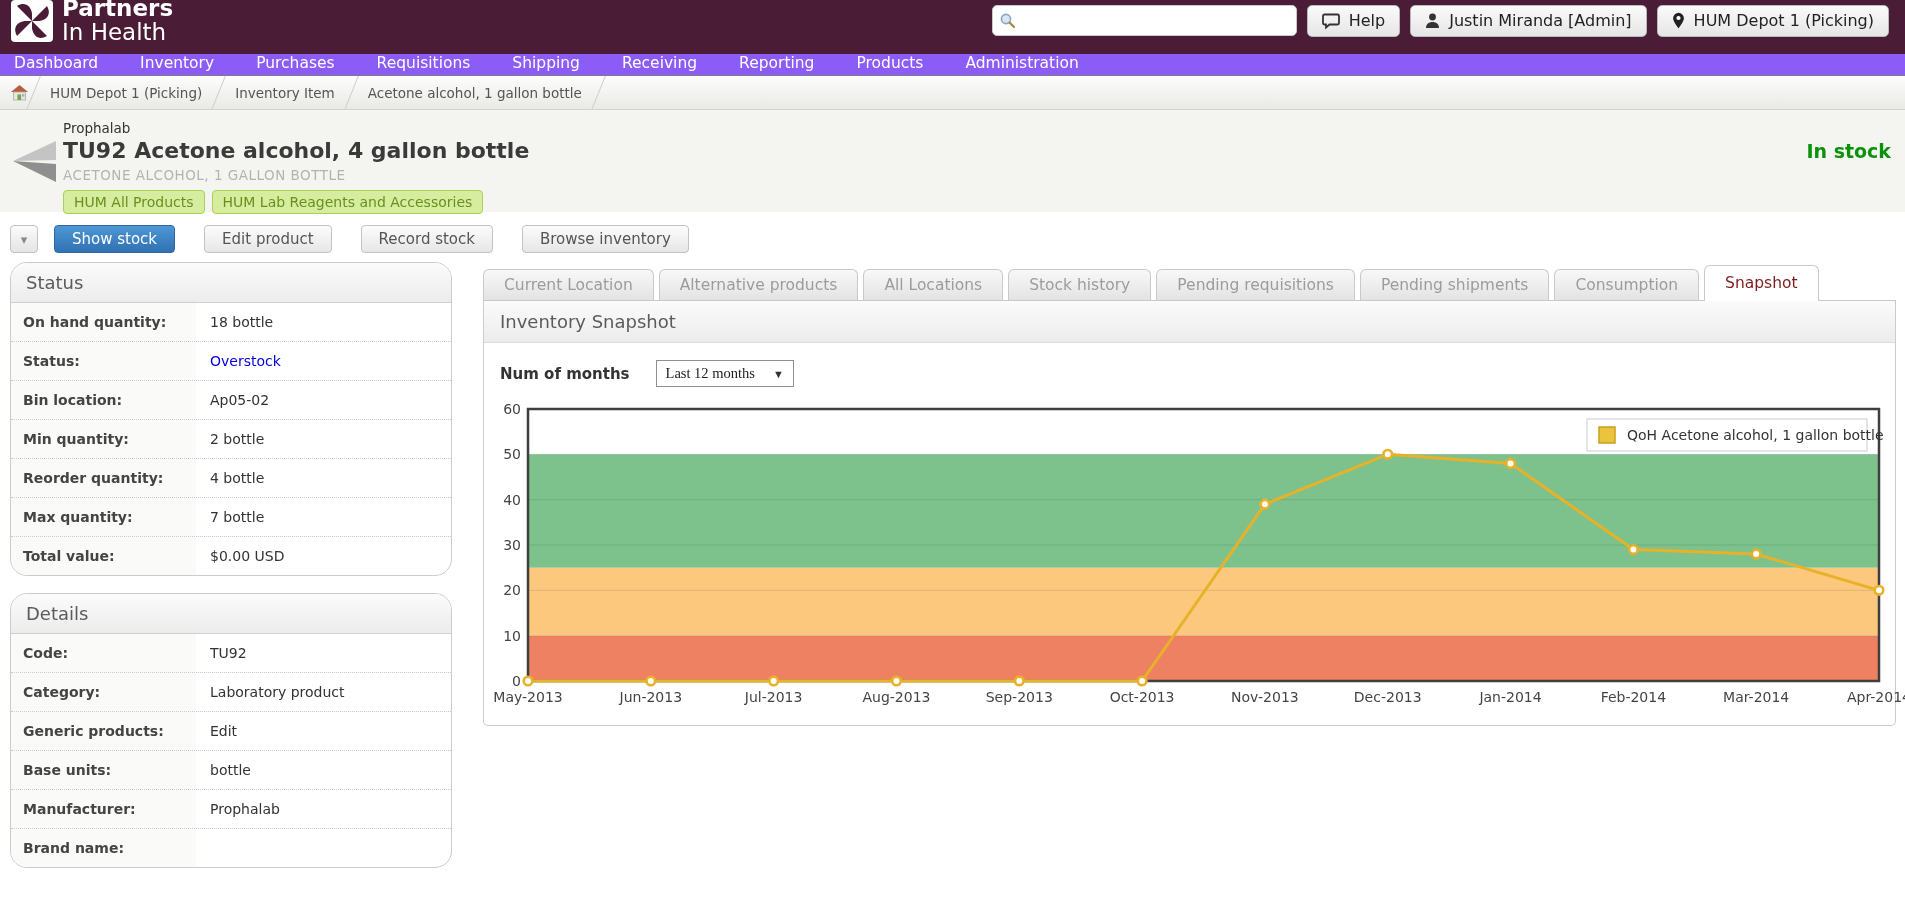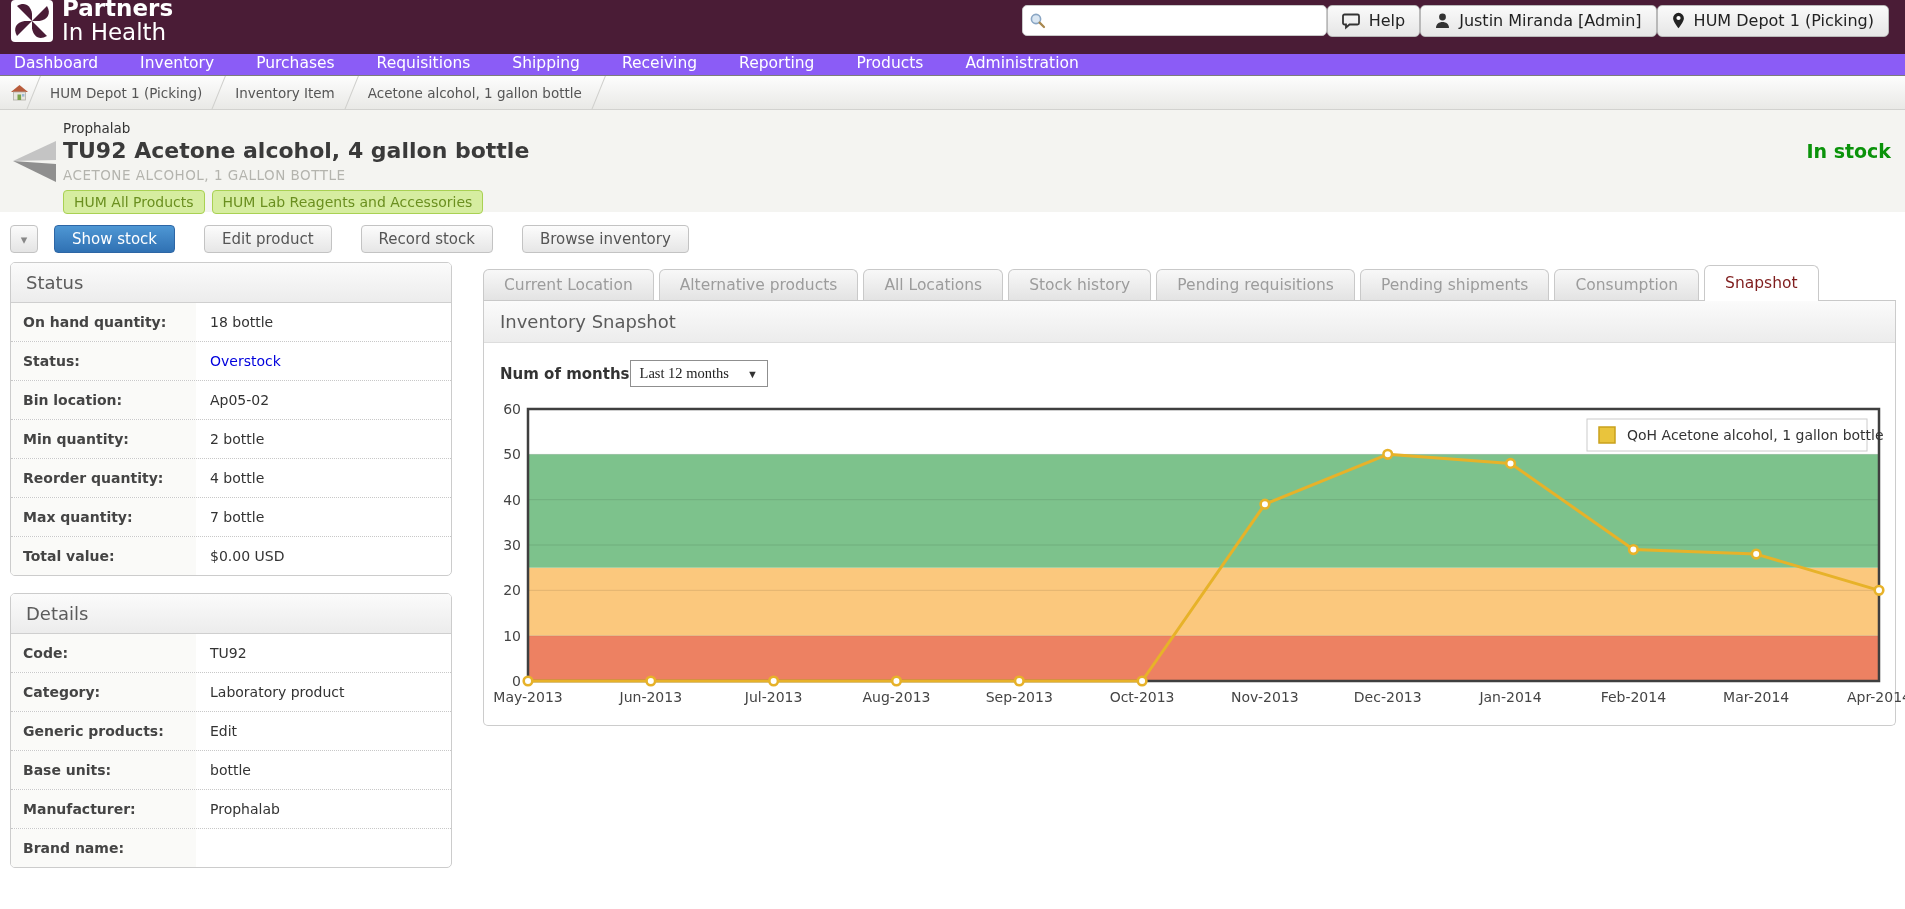--- a/index.html
+++ b/index.html
@@ -4,21 +4,21 @@
 <style>
   * { box-sizing: border-box; margin: 0; padding: 0; }
   html,body { width:1905px; height:909px; overflow:hidden; background:#fff;
     font-family:"DejaVu Sans","Liberation Sans",sans-serif; }
 
   
   .topbar { height:54px; background:#4a1c36; display:flex; align-items:center; padding:0 16px 13px 10px; }
   .logo { display:flex; align-items:center; gap:8px; }
   .brandtext { color:#fff; line-height:1.02; font-size:23px; }
   .brandtext .b1 { font-weight:bold; }
-  .topbar-right { margin-left:auto; display:flex; align-items:center; }
+  .topbar-right { margin-left:auto; display:flex; align-items:center; gap:10px; }
   .searchwrap { position:relative; }
   .searchwrap input { width:305px; height:31px; border:1px solid #c9c9c9; border-radius:5px;
      padding:0 8px 0 30px; font-size:15px; outline:none; background:#fff; }
   .searchwrap .mag { position:absolute; left:7px; top:7px; }
   .tbtn { height:32px; display:inline-flex; align-items:center; gap:9px; padding:0 14px;
      background:linear-gradient(#fafafa,#e6e6e6); border:1px solid #b9b9b9; border-radius:5px;
      font-size:16px; color:#222; cursor:pointer; white-space:nowrap; }
 
   
   .nav { height:22px; background:#8b5cf6; border-bottom:1px solid #7d7d7d; display:flex; align-items:flex-start; padding:0 14px; }
@@ -49,41 +49,41 @@
   .btn-caret { width:28px; padding:0; justify-content:center; background:linear-gradient(#fbfbfb,#e4e4e4);
      border:1px solid #c3c3c3; color:#888; font-size:13px; }
   .btn-primary { background:linear-gradient(#4e97d4,#3071b3); border:1px solid #2d66a5; color:#fff; margin-left:16px; }
   .btn-gray { background:linear-gradient(#fcfcfc,#e6e6e6); border:1px solid #c3c3c3; color:#555; margin-left:29px; }
 
   
   .main { display:flex; padding:9px 9px 0 10px; }
   .leftcol { width:442px; flex:0 0 442px; margin-right:31px; }
   .rightcol { flex:1; min-width:0; }
 
-  .panel { border:1px solid #cccccc; border-radius:5px; background:#fff; margin-bottom:17px; overflow:hidden; }
+  .panel { border:1px solid #cccccc; border-radius:17px; background:#fff; margin-bottom:17px; overflow:hidden; }
   .panel-h { padding:9px 15px; font-size:18px; color:#5b5b5b;
      background:linear-gradient(#fbfbfb,#ececec); border-bottom:1px solid #cfcfcf; }
   .trow { display:flex; border-top:1px dotted #c8c8c8; }
   .trow:first-child { border-top:none; }
   .tlabel { width:185px; flex:0 0 185px; padding:11px 12px; font-size:14px; font-weight:bold; color:#444;
      background:#fafaf8; }
   .tvalue { flex:1; padding:11px 14px; font-size:14px; color:#333; }
   .linkval { color:#0000dd; cursor:pointer; }
   .subval { color:#b8b8b4; margin-top:4px; font-size:14px; }
 
   
   .tabs { display:flex; align-items:flex-end; border-bottom:1px solid #c9c9c9; height:39px; }
   .tab { height:31px; line-height:30px; padding:0 20px; margin-right:5px; border:1px solid #c9c9c9; border-bottom:none;
      border-radius:6px 6px 0 0; background:linear-gradient(#f8f8f8,#e3e3e3); color:#9c9c9c; font-size:15.5px;
      cursor:pointer; white-space:nowrap; }
   .tab.active { background:#fff; color:#7f1d1d; height:36px; line-height:35px; margin-bottom:-1px; position:relative; z-index:2; }
   .tabpanel { border:1px solid #cccccc; border-top:none; border-radius:0 0 5px 5px; background:#fff; padding-bottom:10px; }
   .snap-h { padding:10px 16px; font-size:18px; color:#5b5b5b;
      background:linear-gradient(#fbfbfb,#ececec); border-bottom:1px solid #ddd; }
-  .controls { display:flex; align-items:center; padding:17px 16px 6px; }
+  .controls { display:flex; align-items:center; gap:26px; padding:17px 16px 6px; }
   .ctl-label { font-size:15px; font-weight:bold; color:#333; }
   .sel { display:inline-flex; align-items:center; gap:18px; border:1px solid #8f8f8f; background:#fff;
      padding:4px 9px; font-size:14.5px; color:#222; cursor:pointer;font-family:Liberation Serif, serif; }
   .sel .arr { font-size:11px; color:#333; }
   .chartwrap { padding:8px 14px 6px; }
   svg { overflow:visible; display:block; }
   svg text { font-family:"DejaVu Sans","Liberation Sans",sans-serif; }
 </style>
 </head>
 <body>

